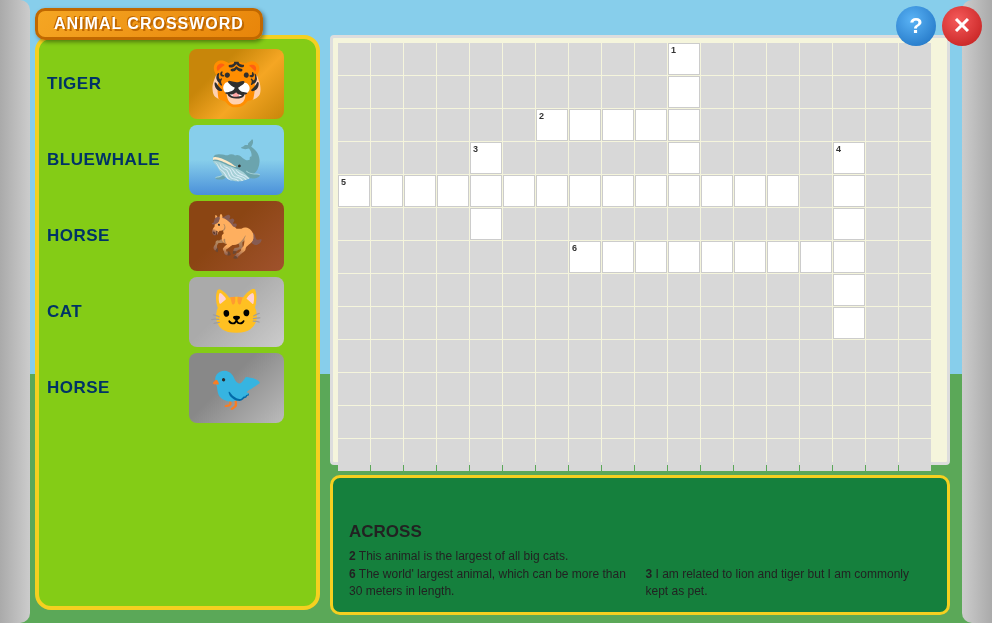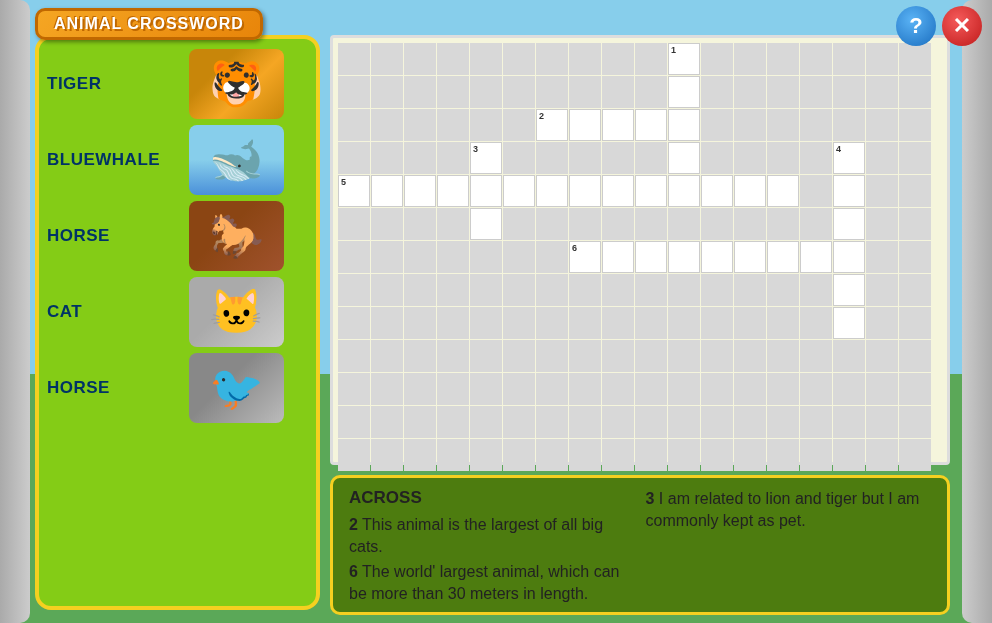--- a/index.html
+++ b/index.html
@@ -192,42 +192,43 @@
       font-weight: bold;
       color: #333;
     }
 
     
     .clues-area {
       position: absolute;
       top: 475px; left: 330px;
       width: 620px;
       height: 140px;
-      background: #4d7c0f;
+      background: #15803d;
       border: 3px solid #f5d020;
       border-radius: 10px;
       z-index: 5;
       padding: 10px 16px;
       display: flex;
       gap: 11px;
+      align-items: flex-end;
     }
 
     .clues-column {
       flex: 1;
     }
 
     .clues-title {
       font-size: 17px;
       font-weight: 900;
       color: #222;
       margin-bottom: 6px;
     }
 
     .clue-item {
-      font-size: 16px;
+      font-size: 12px;
       color: #222;
       line-height: 1.4;
       margin-bottom: 2px;
     }
 
     .clue-item strong {
       font-weight: bold;
     }
   </style>
 </head>

